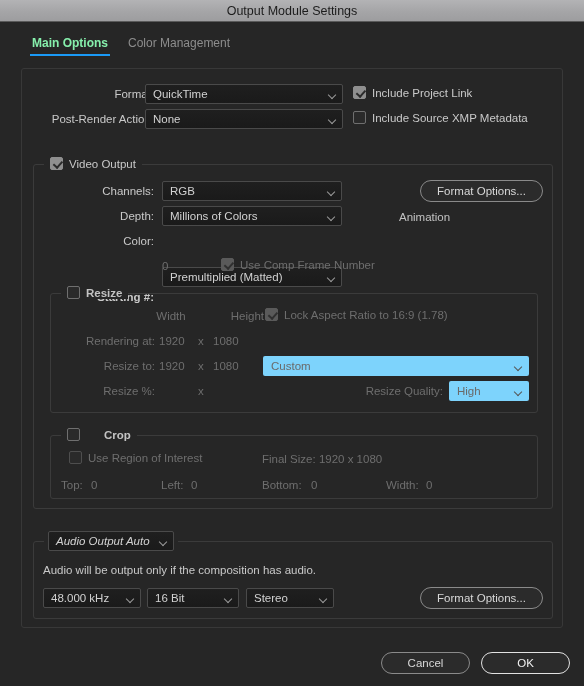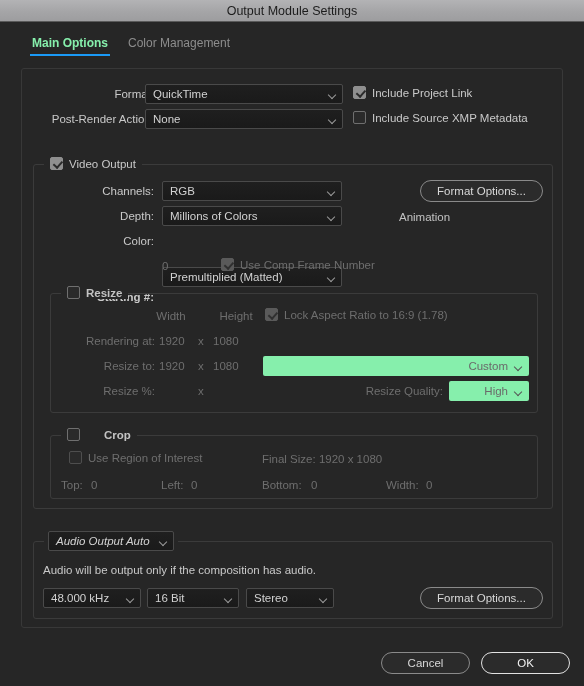--- a/index.html
+++ b/index.html
@@ -60,21 +60,21 @@
     position:absolute; right:6px; top:50%; margin-top:-2px;
     width:7px; height:4px;
   }
   .sel .chev:before{
     content:""; position:absolute; left:0; top:0;
     width:5px; height:5px;
     border-right:1.4px solid #9a9a9a; border-bottom:1.4px solid #9a9a9a;
     transform:rotate(45deg); transform-origin:center;
   }
   .sel.disabled{
-    background:#86efac; border-color:transparent; color:#6a6a6a; cursor:default;justify-content:flex-end;
+    background:#7dd3fc; border-color:transparent; color:#6a6a6a; cursor:default;
   }
   .sel.disabled .chev:before{ border-color:#555; }
 
   
   .cb{ display:inline-flex; align-items:center; gap:6px; cursor:pointer; }
   .box{
     width:13px; height:13px; border-radius:2px; flex:0 0 auto;
     border:1px solid #6f6f6f; background:#2a2a2a; position:relative;
   }
   .box.checked{ background:#8f8f8f; border-color:#8f8f8f; }
@@ -195,21 +195,21 @@
 
     <div class="group inner" style="left:16px;top:128px;width:488px;height:120px;">
       <div class="caption">
         <div class="cb dim">
           <span class="box"></span>
           <span class="cbtxt" style="color:#c3c3c3;font-weight:bold;">Resize</span>
         </div>
       </div>
 
       <div class="lbl dim" style="position:absolute;left:92px;top:16px;width:56px;text-align:center;">Width</div>
-      <div class="lbl dim" style="position:absolute;left:157px;top:16px;width:56px;text-align:center;">Height</div>
+      <div class="lbl dim" style="position:absolute;left:157px;top:16px;width:56px;text-align:right;">Height</div>
 
       <div class="cb dim" style="position:absolute;left:214px;top:14px;">
         <span class="box dis checked"></span>
         <span class="cbtxt">Lock Aspect Ratio to 16:9 (1.78)</span>
       </div>
 
       <div class="lbl dim" style="position:absolute;left:0px;top:41px;width:104px;">Rendering at:</div>
       <div class="val dim" style="position:absolute;left:108px;top:41px;">1920</div>
       <div class="val dim" style="position:absolute;left:147px;top:41px;">x</div>
       <div class="val dim" style="position:absolute;left:162px;top:41px;">1080</div>

